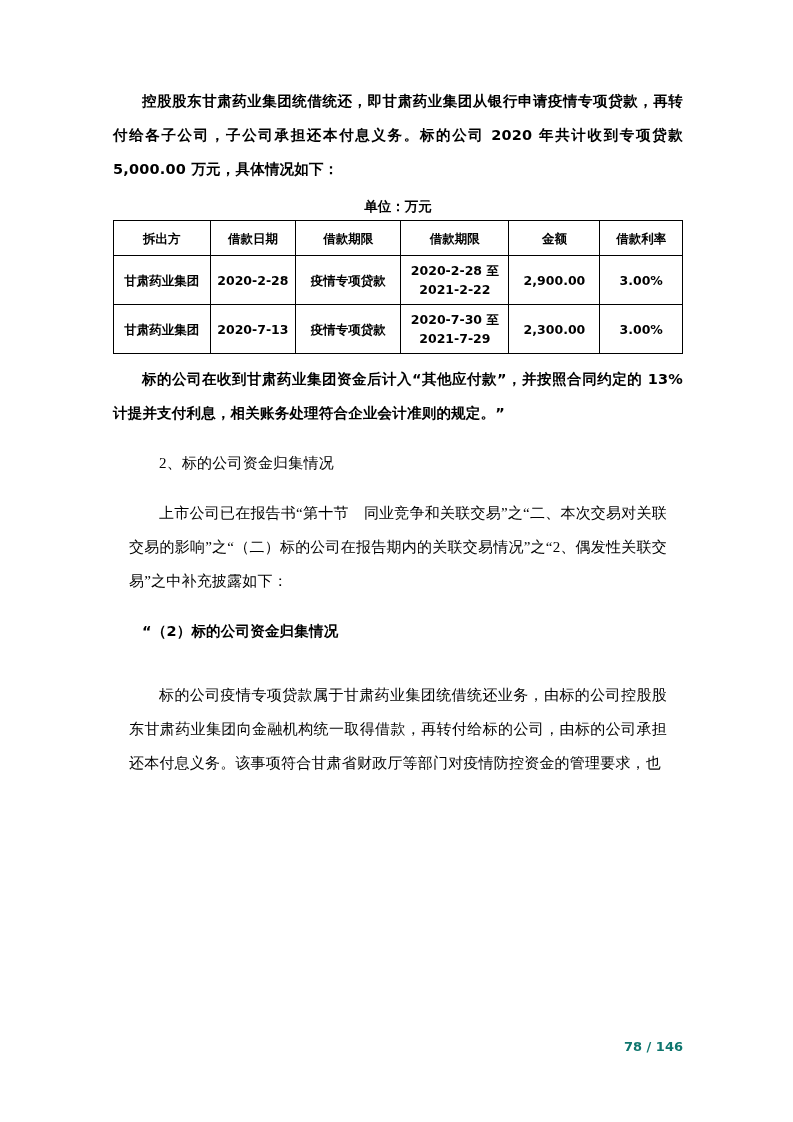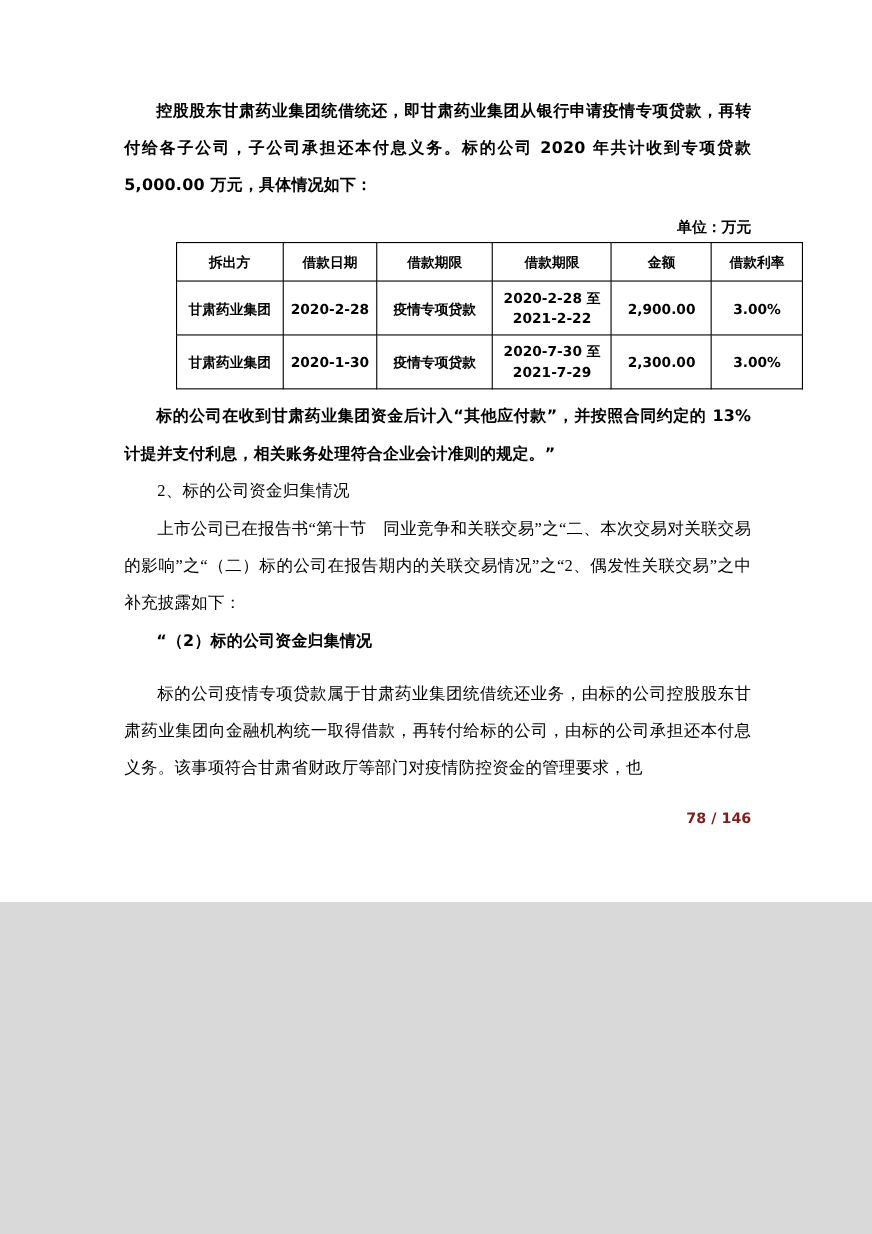--- a/index.html
+++ b/index.html
@@ -6,21 +6,21 @@
     margin: 0;
     padding: 0;
     background: #d9d9d9;
   }
   body {
     font-family: "Liberation Serif", "DejaVu Serif", serif;
   }
   .page {
     position: relative;
     width: 793px;
-    height: 820px;
+    height: 1122px;
     background: #ffffff;
     margin: 0 auto;
     box-sizing: border-box;
     overflow: hidden;
   }
   .content {
     position: absolute;
     left: 113px;
     top: 84px;
     width: 570px;
@@ -33,39 +33,38 @@
     line-height: 34px;
     text-align: justify;
     margin: 0;
     letter-spacing: 0.2px;
   }
   .p-reg {
     font-family: "Liberation Serif", "DejaVu Serif", serif;
     font-size: 15px;
     line-height: 34px;
     text-align: justify;
-    margin: 0;
+    margin: 16px;
     letter-spacing: 0.2px;
   }
   .indent2 { text-indent: 2em; }
   .unit-line {
     font-family: "DejaVu Sans", "Liberation Sans", sans-serif;
     font-weight: bold;
     font-size: 13.5px;
-    text-align: right;
+    text-align: center;
     margin: 12px 0 4px 0;
   }
   table.data {
     border-collapse: collapse;
     width: 100%;
     font-family: "DejaVu Sans", "Liberation Sans", sans-serif;
     font-weight: bold;
     font-size: 12.5px;
     table-layout: fixed;
-    margin-left: 47px;
   }
   table.data th, table.data td {
     border: 1px solid #000000;
     text-align: center;
     vertical-align: middle;
     padding: 4px 2px;
     line-height: 19px;
   }
   table.data th { font-weight: bold; height: 26px; }
   table.data td { height: 40px; }
@@ -79,21 +78,21 @@
   .num { text-align: center; }
   .gap-s { height: 8px; }
   .gap-m { height: 14px; }
   .footer {
     position: absolute;
     right: 110px;
     bottom: 68px;
     font-family: "DejaVu Sans", "Liberation Sans", sans-serif;
     font-weight: bold;
     font-size: 13px;
-    color: #7f1d1d;
+    color: #0f766e;
   }
 </style>
 </head>
 <body>
 
 <div class="page">
   <div class="content">
 
     <p class="p-bold indent2">控股股东甘肃药业集团统借统还，即甘肃药业集团从银行申请疫情专项贷款，再转付给各子公司，子公司承担还本付息义务。标的公司 2020 年共计收到专项贷款 5,000.00 万元，具体情况如下：</p>
 
@@ -123,21 +122,21 @@
           <td>甘肃药业集团</td>
           <td>2020-2-28</td>
           <td>疫情专项贷款</td>
           <td class="cell-two-line">2020-2-28 至
 2021-2-22</td>
           <td class="num">2,900.00</td>
           <td>3.00%</td>
         </tr>
         <tr>
           <td>甘肃药业集团</td>
-          <td>2020-1-30</td>
+          <td>2020-7-13</td>
           <td>疫情专项贷款</td>
           <td class="cell-two-line">2020-7-30 至
 2021-7-29</td>
           <td class="num">2,300.00</td>
           <td>3.00%</td>
         </tr>
       </tbody>
     </table>
 
     <div class="gap-s"></div>

